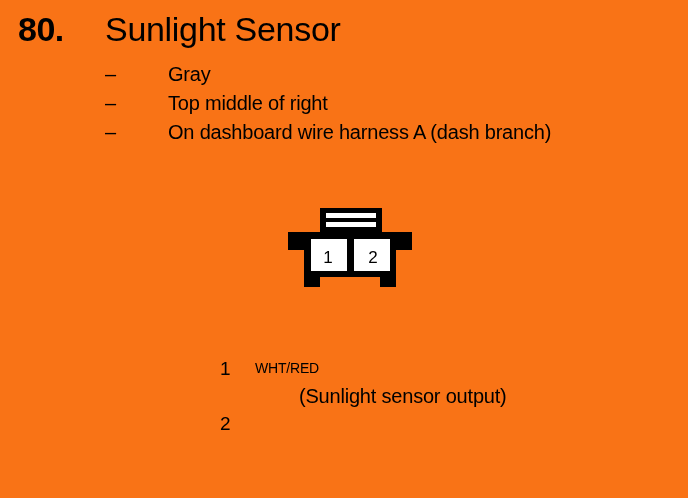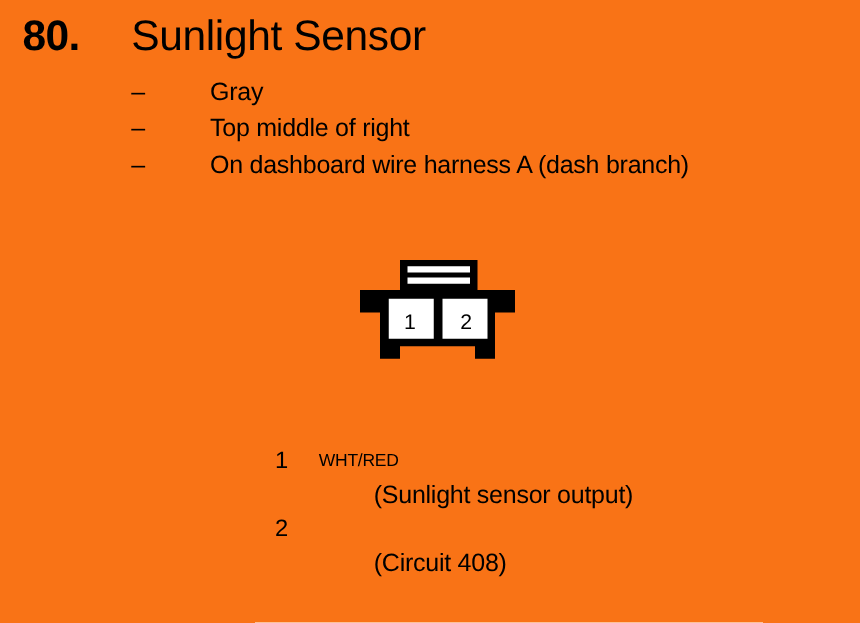--- a/index.html
+++ b/index.html
@@ -206,18 +206,17 @@
         <span class="legend-pin">1</span>
         <span class="legend-wire">WHT/RED</span>
       </div>
       <div class="legend-desc">(Sunlight sensor output)</div>
     </div>
 
     <div class="legend-entry">
       <div class="legend-main">
         <span class="legend-pin">2</span>
       </div>
-      <div class="legend-desc">(Circuit 408)</div>
     </div>
 
   </div>
 
 </div>
 
 </body></html>

